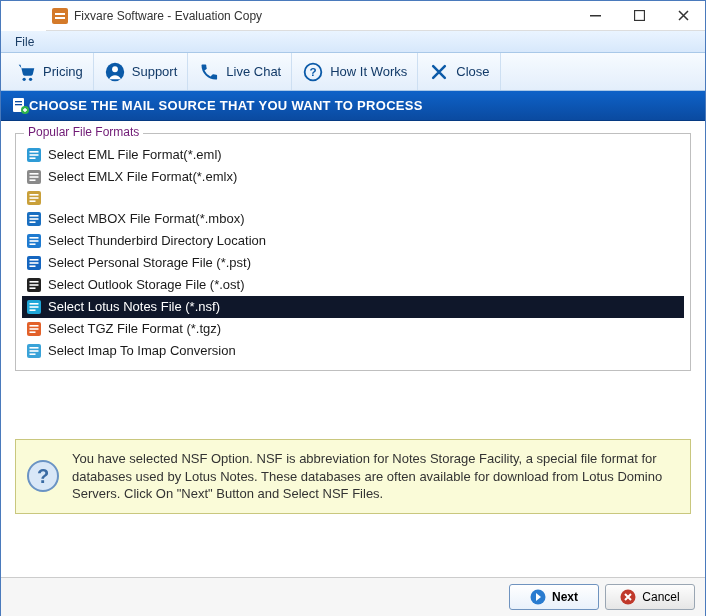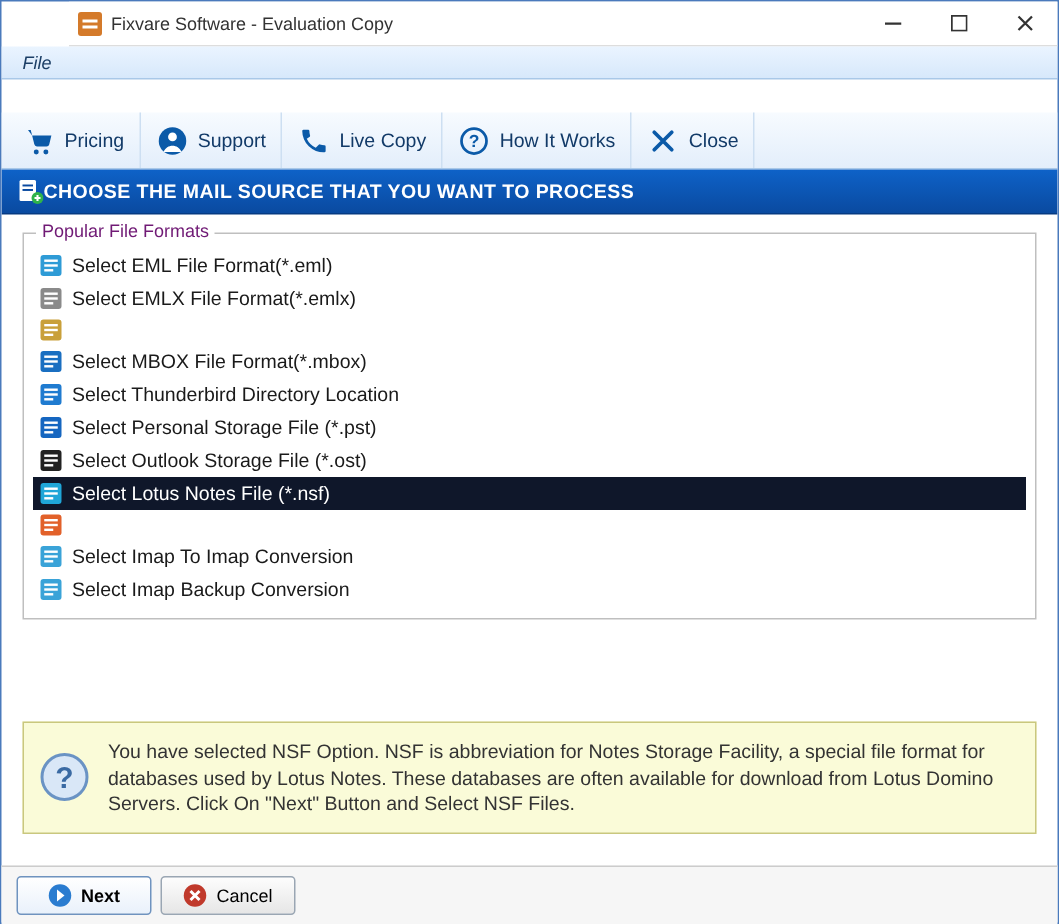--- a/index.html
+++ b/index.html
@@ -26,29 +26,28 @@
   .titlebar .winbtns { display: flex; }
   .titlebar .winbtn { width: 44px; height: 30px; display: flex; align-items: center; justify-content: center; color: #333; }
   .menubar {
     height: 22px;
     background: linear-gradient(#eaf4ff, #d7e8fb);
     border-bottom: 1px solid #a9c8e8;
     display: flex;
     align-items: center;
     padding: 0 6px;
   }
-  .menubar .menuitem { padding: 2px 8px; color: #1b3e66; font-size: 12px; font-style: italic; }
+  .menubar .menuitem { padding: 2px 8px; color: #1b3e66; font-size: 12px; }
   .toolbar {
     height: 38px;
     background: linear-gradient(#f7fbff, #e3eefb);
     border-bottom: 1px solid #a9c8e8;
     display: flex;
     align-items: stretch;
     padding: 0 4px;
-    margin-top: 22px;
   }
   .toolbtn {
     display: flex; align-items: center; gap: 6px;
     padding: 0 10px;
     color: #123a68;
     border-right: 1px solid #cddff2;
     font-size: 13px;
     cursor: pointer;
   }
   .toolbtn .ticon { width: 22px; height: 22px; display: flex; align-items: center; justify-content: center; }
@@ -108,21 +107,21 @@
     font-size: 13px;
     line-height: 1.35;
   }
   .infobox .info-icon {
     width: 34px; height: 34px; flex-shrink: 0;
   }
   .footer {
     border-top: 1px solid #ccc;
     padding: 6px 10px;
     display: flex;
-    justify-content: flex-start;
+    justify-content: flex-end;
     gap: 6px;
     background: #f6f6f6;
     position: absolute;
     bottom: 0; left: 1px; right: 1px;
   }
   .btn {
     min-width: 90px;
     height: 26px;
     border: 1px solid #9aa6b3;
     border-radius: 3px;
@@ -191,21 +190,21 @@
         </svg>
       </span>
     <span>Support</span>
   </div>
   <div class="toolbtn">
     <span class="ticon">
         <svg viewBox="0 0 24 24" width="20" height="20">
           <path fill="#0b5aa8" d="M6.6 10.2a15 15 0 0 0 7.2 7.2l2.4-2.4a1 1 0 0 1 1-.25 11 11 0 0 0 3.5.56 1 1 0 0 1 1 1V20a1 1 0 0 1-1 1A17 17 0 0 1 3 4a1 1 0 0 1 1-1h3.7a1 1 0 0 1 1 1 11 11 0 0 0 .56 3.5 1 1 0 0 1-.25 1z"></path>
         </svg>
       </span>
-    <span>Live Copy</span>
+    <span>Live Chat</span>
   </div>
   <div class="toolbtn">
     <span class="ticon">
         <svg viewBox="0 0 24 24" width="20" height="20">
           <circle cx="12" cy="12" r="10" fill="none" stroke="#0b5aa8" stroke-width="2.2"></circle>
           <text x="12" y="17" text-anchor="middle" font-size="14" font-weight="bold" fill="#0b5aa8">?</text>
         </svg>
       </span>
     <span>How It Works</span>
   </div>
@@ -325,42 +324,32 @@
         </li>
         <li>
           <span class="ficon">
             <svg viewBox="0 0 16 16" width="16" height="16">
               <rect x="1" y="1" width="14" height="14" rx="2" fill="#e2612a"></rect>
               <rect x="3.5" y="4" width="9" height="1.6" fill="#fff"></rect>
               <rect x="3.5" y="7.2" width="9" height="1.6" fill="#fff"></rect>
               <rect x="3.5" y="10.4" width="6" height="1.6" fill="#fff"></rect>
             </svg>
           </span>
+          <span>Select TGZ File Format (*.tgz)</span>
         </li>
         <li>
           <span class="ficon">
             <svg viewBox="0 0 16 16" width="16" height="16">
               <rect x="1" y="1" width="14" height="14" rx="2" fill="#3aa3d8"></rect>
               <rect x="3.5" y="4" width="9" height="1.6" fill="#fff"></rect>
               <rect x="3.5" y="7.2" width="9" height="1.6" fill="#fff"></rect>
               <rect x="3.5" y="10.4" width="6" height="1.6" fill="#fff"></rect>
             </svg>
           </span>
           <span>Select Imap To Imap Conversion</span>
-        </li>
-        <li>
-          <span class="ficon">
-            <svg viewBox="0 0 16 16" width="16" height="16">
-              <rect x="1" y="1" width="14" height="14" rx="2" fill="#3aa3d8"></rect>
-              <rect x="3.5" y="4" width="9" height="1.6" fill="#fff"></rect>
-              <rect x="3.5" y="7.2" width="9" height="1.6" fill="#fff"></rect>
-              <rect x="3.5" y="10.4" width="6" height="1.6" fill="#fff"></rect>
-            </svg>
-          </span>
-          <span>Select Imap Backup Conversion</span>
         </li>
       </ul>
   </div>
 </div>
 
 <div class="spacer-mid"></div>
 
 <div class="infobox">
   <span class="info-icon">
     <svg viewBox="0 0 34 34">

